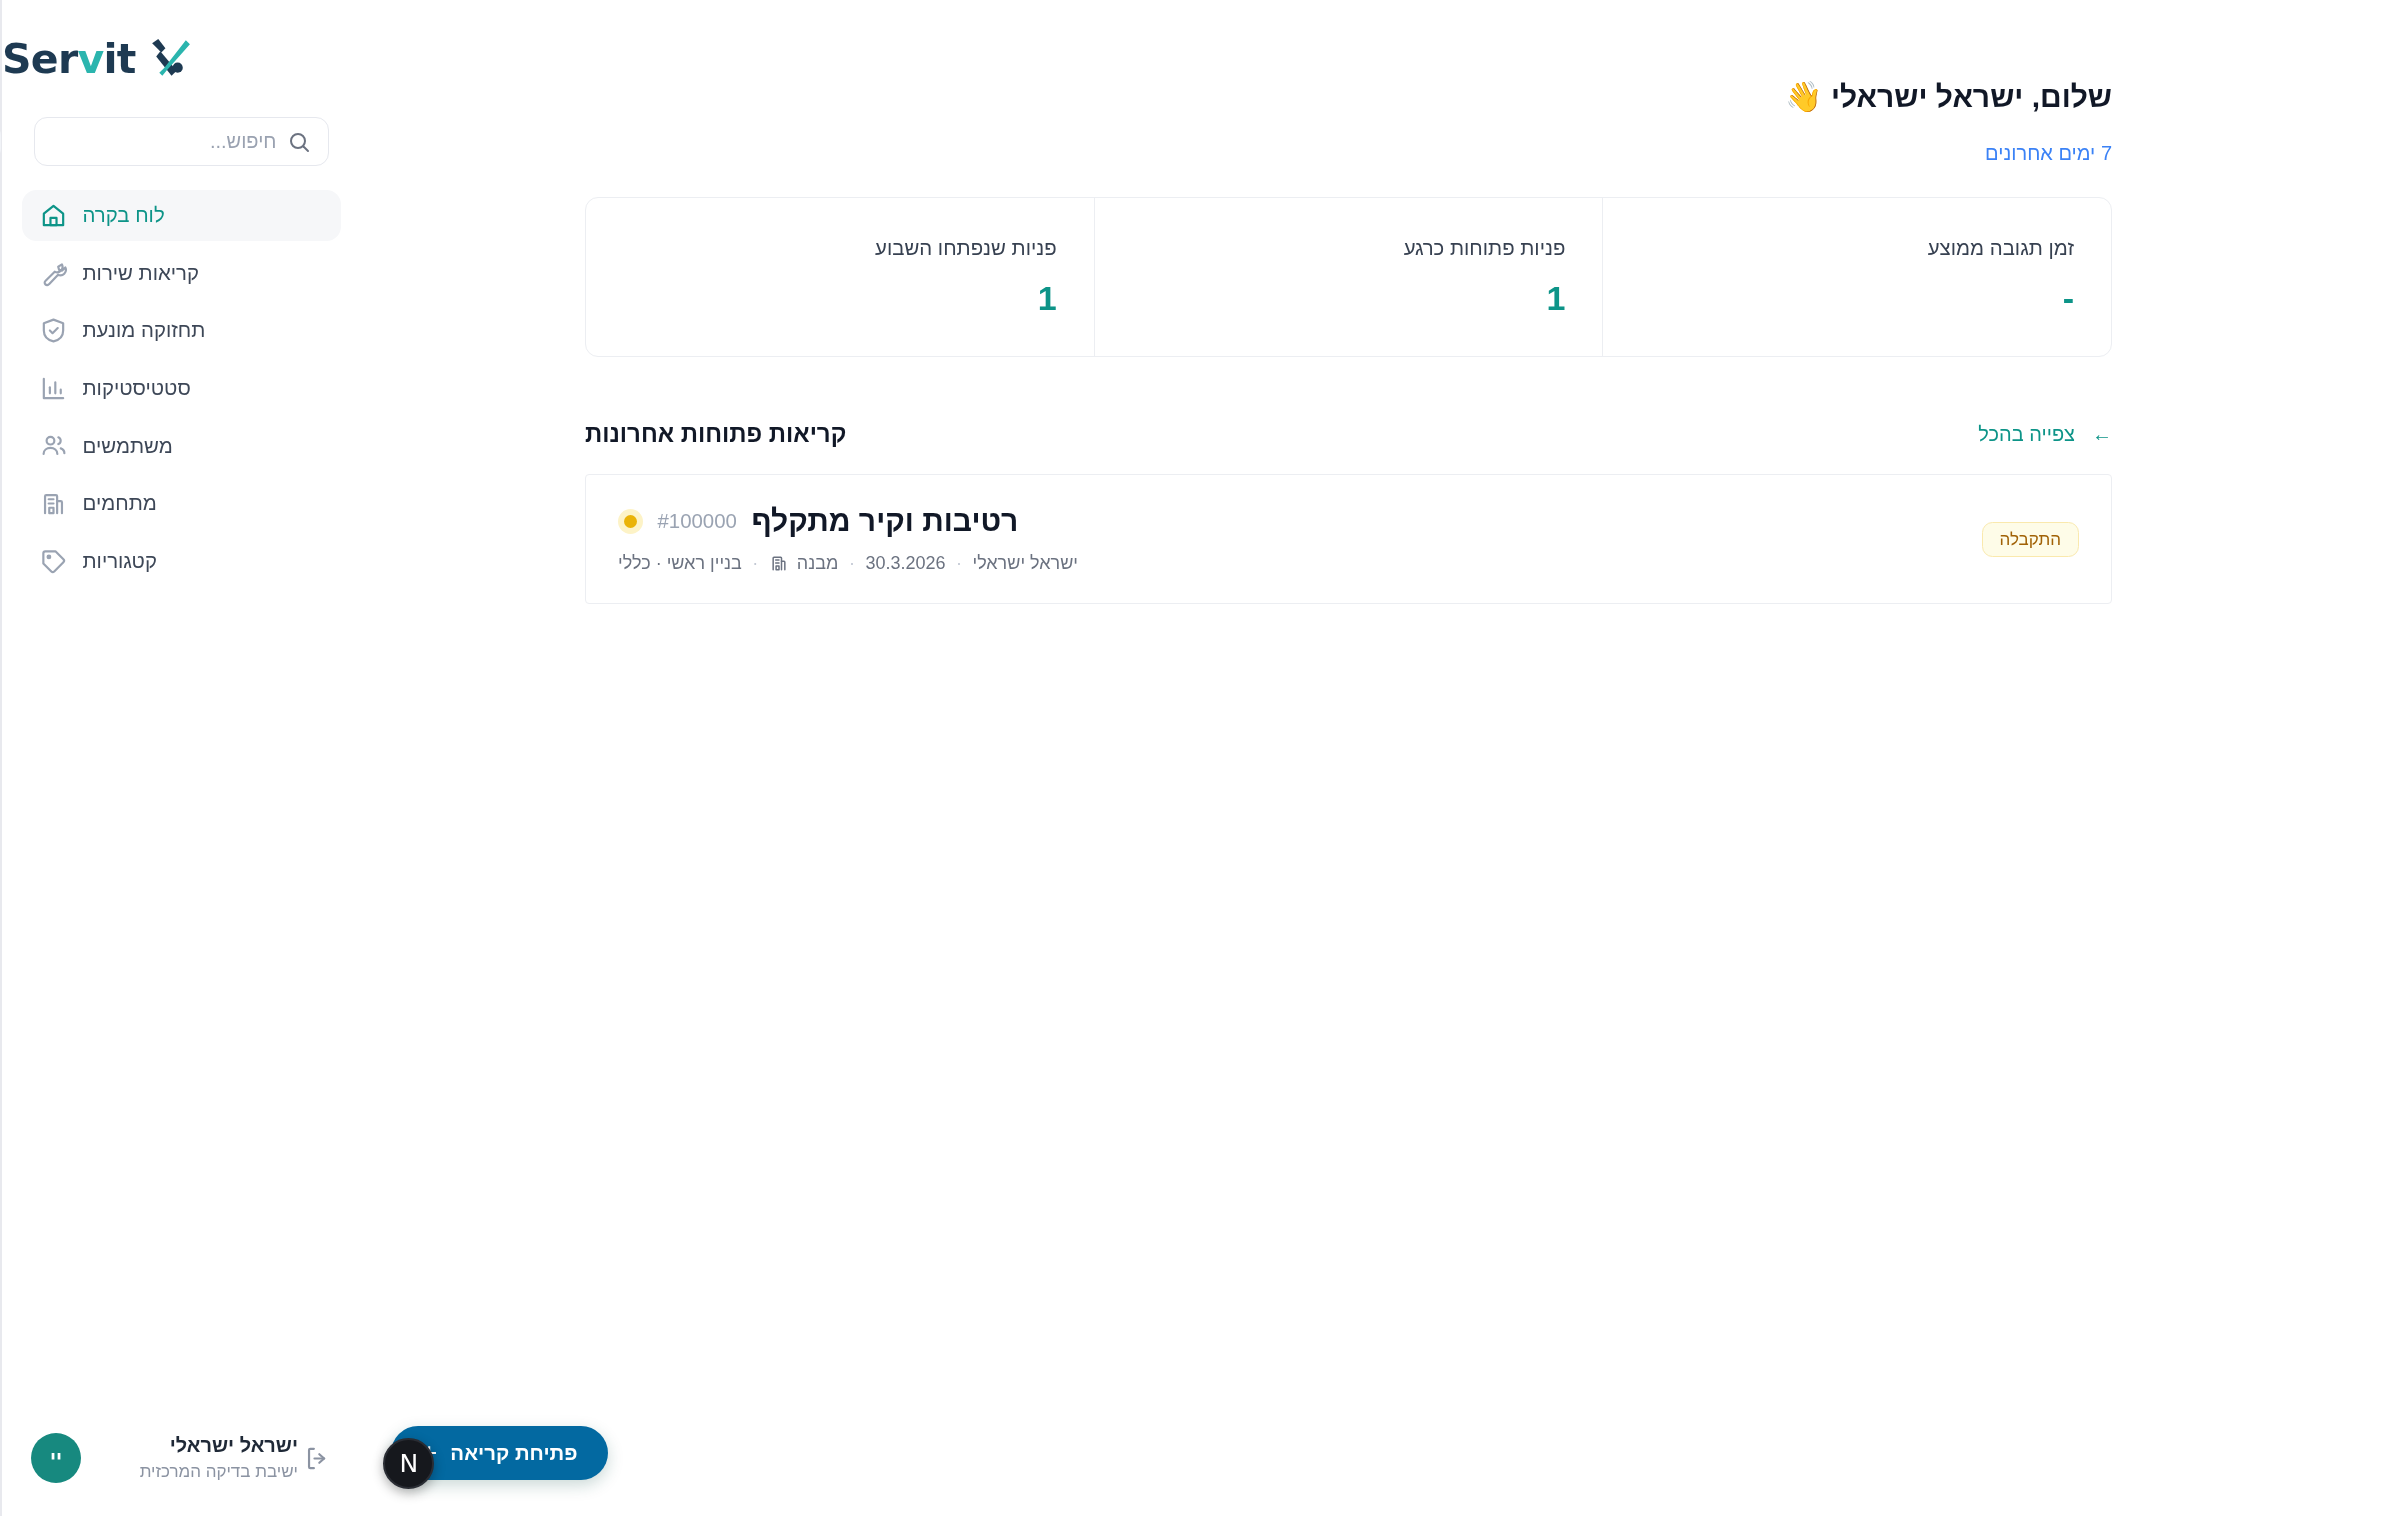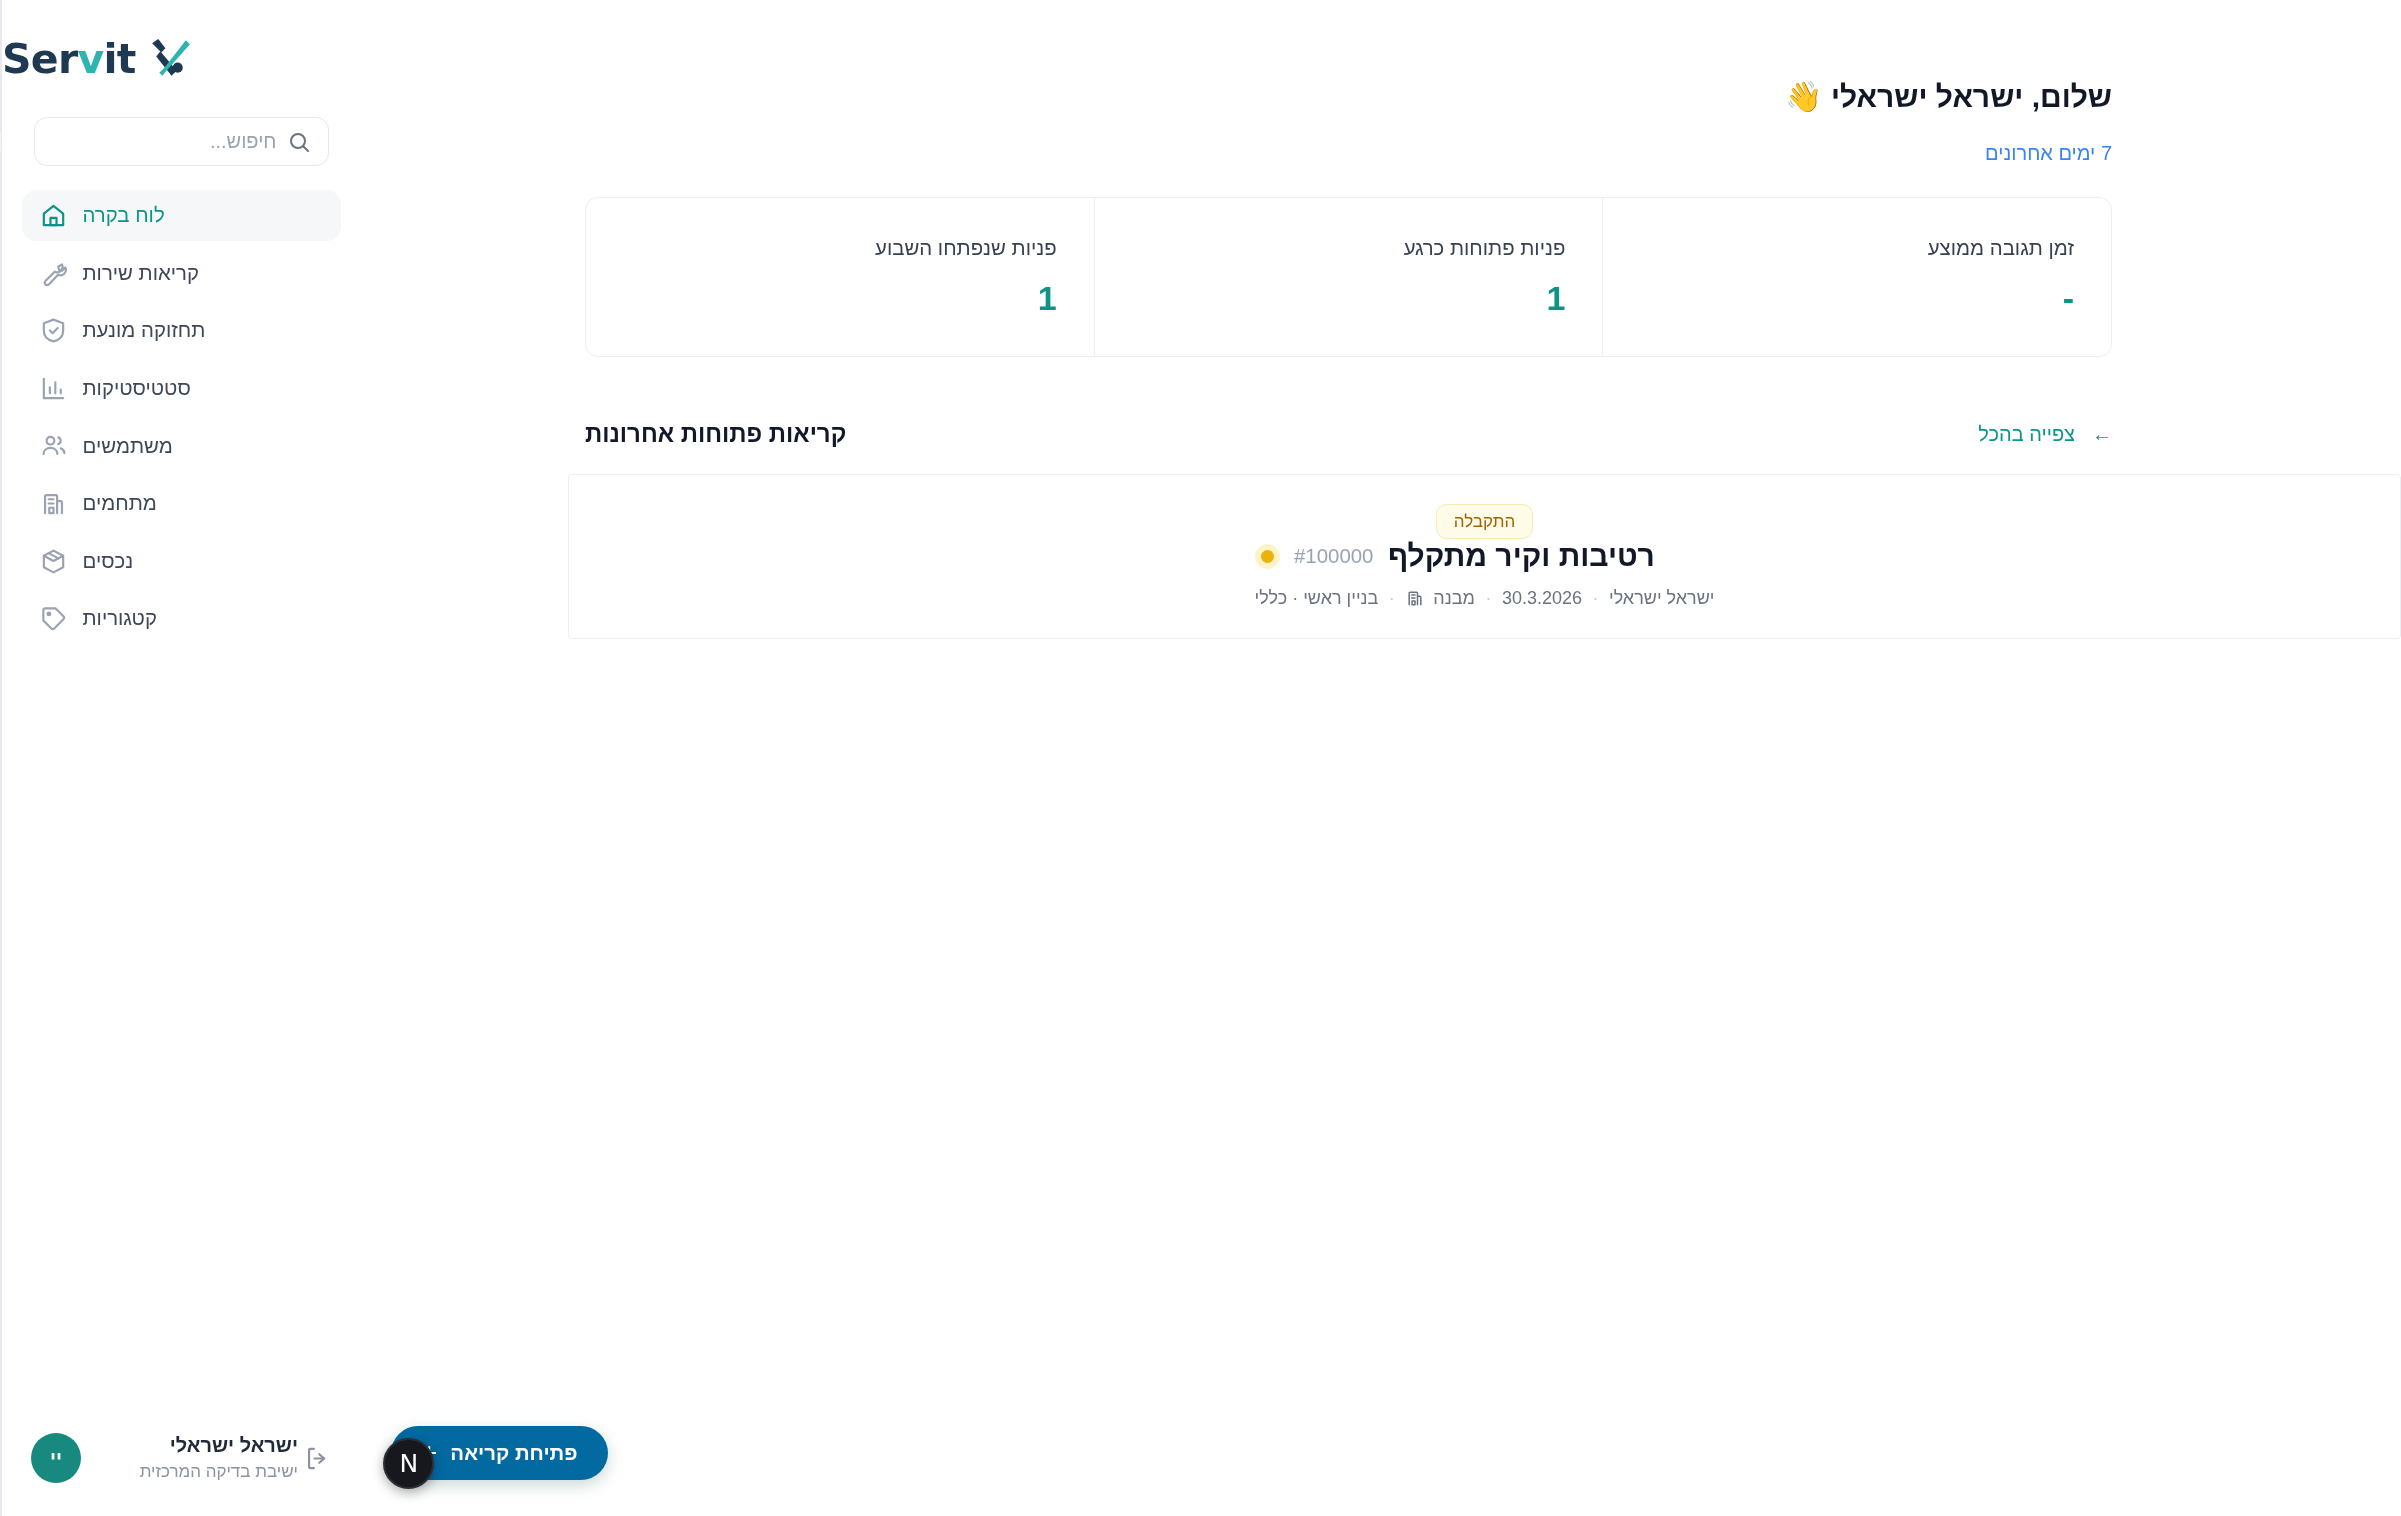--- a/index.html
+++ b/index.html
@@ -224,30 +224,30 @@
     color: #0d9488;
     cursor: pointer;
     display: flex;
     align-items: center;
     gap: 17px;
     flex-direction: row-reverse;
   }
 
   
   .ticket-card {
-    width: 1833px;
+    width: 1527px;
     margin-right: auto;
     margin-left: 224px;
     margin-top: 26px;
     border: 1.3px solid #eceef2;
     border-radius: 4px;
     background: #fff;
     padding: 29px 32px 29px 32px;
     display: flex;
-    flex-direction: column;
+    flex-direction: row;
     align-items: center;
     justify-content: space-between;
     cursor: pointer;
   }
   .ticket-right { display: flex; flex-direction: column; align-items: flex-end; gap: 14.5px; }
   .ticket-title-row {
     display: flex;
     flex-direction: row-reverse;
     align-items: center;
     gap: 14.5px;
@@ -401,28 +401,20 @@
       <span class="nav-label">מתחמים</span>
       <svg class="nav-ico" viewBox="0 0 24 24" fill="none" stroke="currentColor" stroke-width="1.8" stroke-linecap="round" stroke-linejoin="round">
         <path d="M5 20V6a1 1 0 0 1 1-1h8a1 1 0 0 1 1 1v14"></path>
           <path d="M15 10h3a1 1 0 0 1 1 1v9"></path>
           <line x1="8" y1="8.5" x2="12" y2="8.5"></line>
           <line x1="8" y1="12" x2="12" y2="12"></line>
           <rect x="8.5" y="15.5" width="3.5" height="4.5"></rect>
       </svg>
     </div>
 
-    <div class="nav-item">
-      <span class="nav-label">נכסים</span>
-      <svg class="nav-ico" viewBox="0 0 24 24" fill="none" stroke="currentColor" stroke-width="1.8" stroke-linecap="round" stroke-linejoin="round">
-        <path d="M12 3 L20 7.2 v9.6 L12 21 L4 16.8 V7.2 Z"></path>
-          <path d="M4 7.2 L12 11.6 L20 7.2"></path>
-          <path d="M8 5.1 L16 9.4"></path>
-      </svg>
-    </div>
 
     <div class="nav-item">
       <span class="nav-label">קטגוריות</span>
       <svg class="nav-ico" viewBox="0 0 24 24" fill="none" stroke="currentColor" stroke-width="1.8" stroke-linecap="round" stroke-linejoin="round">
         <path d="M20.2 12.6 12.6 20.2a1.7 1.7 0 0 1-2.4 0L3.6 13.6V5.2a1.6 1.6 0 0 1 1.6-1.6h8.4l6.6 6.6a1.7 1.7 0 0 1 0 2.4z"></path>
           <circle cx="8.2" cy="8.2" r="1.1" fill="currentColor"></circle>
       </svg>
     </div>
 
   </nav>

